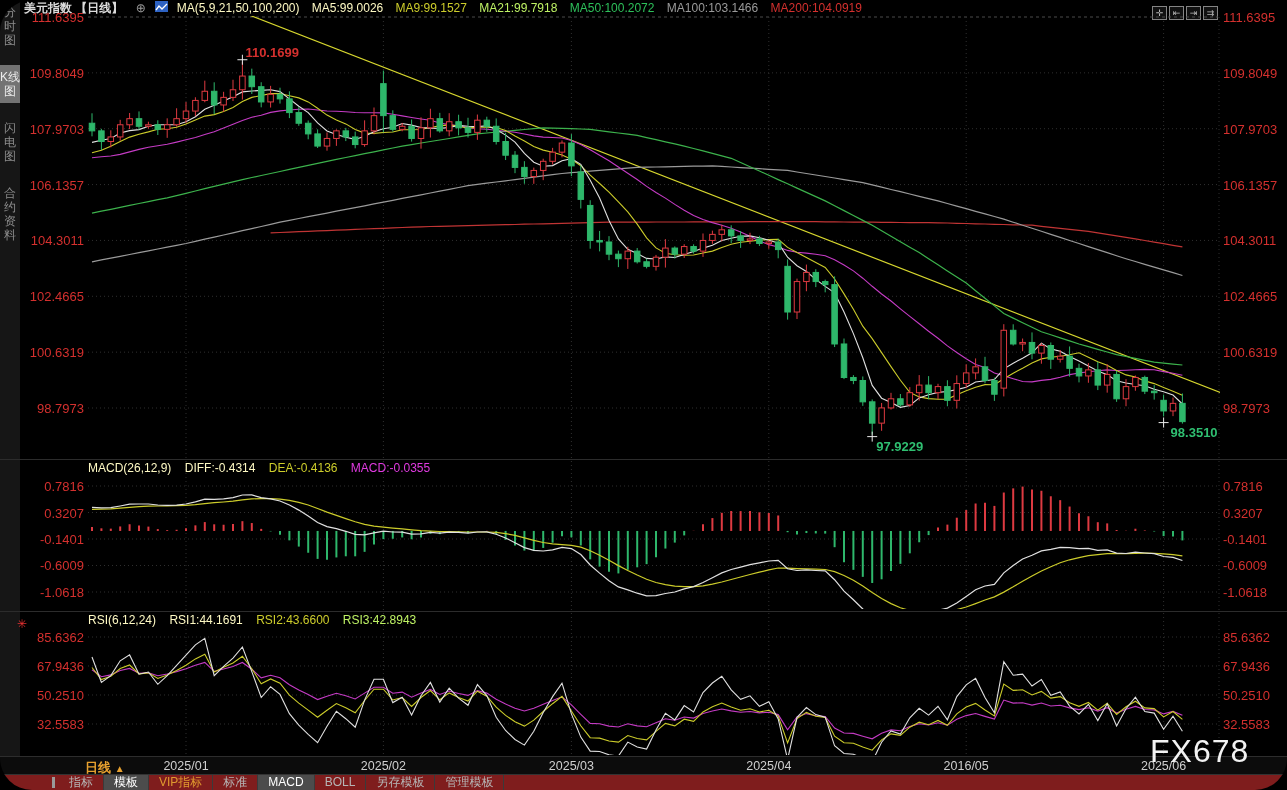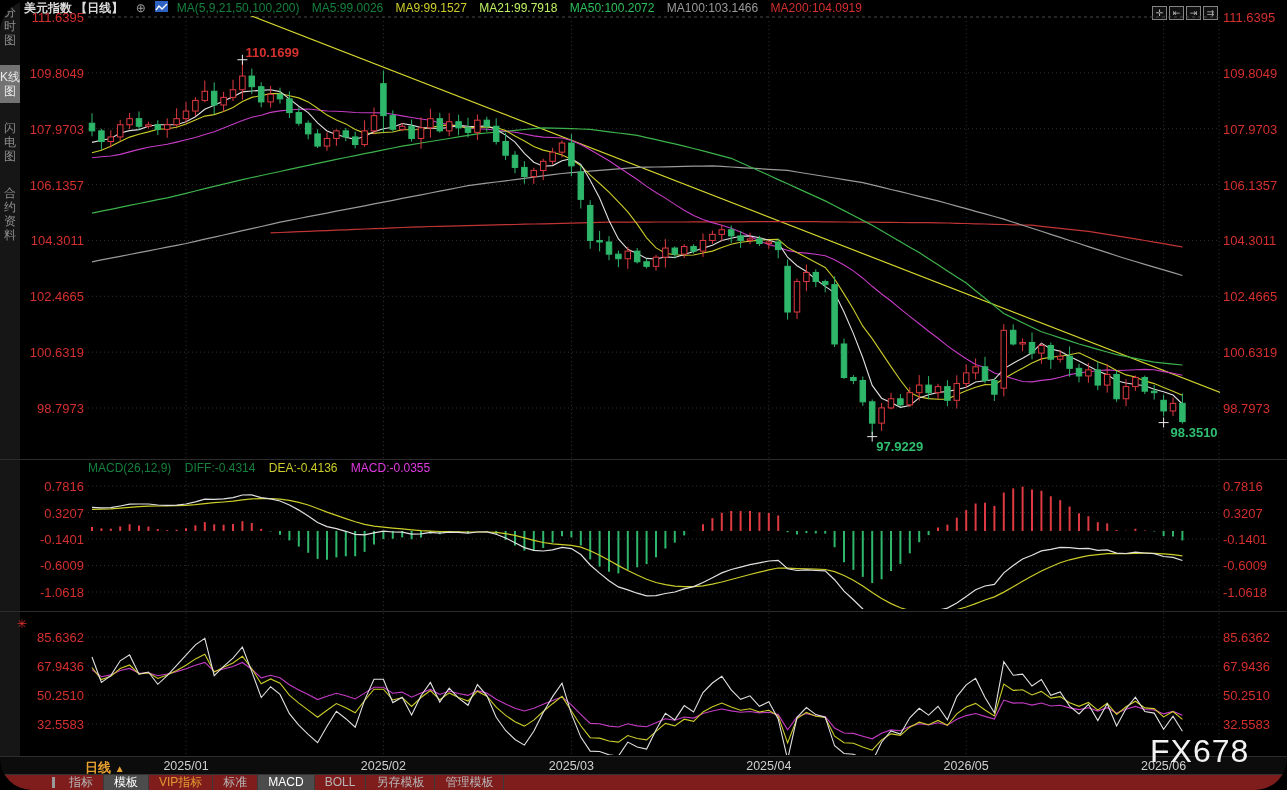--- a/index.html
+++ b/index.html
@@ -6,21 +6,21 @@
   #app{position:relative;width:1287px;height:790px;background:#000;overflow:hidden;
        font-family:"Liberation Sans",sans-serif;border-radius:32px;}
   
   #sidebar{position:absolute;left:0;top:0;width:20px;height:756px;background:#161616;border-right:1px solid #000;}
   .side-tab{width:20px;color:#8d8d8d;font-size:12px;line-height:14px;text-align:center;
             padding:5px 0;word-break:break-all;cursor:pointer;margin-bottom:13px;}
   .side-tab.active{background:#737373;color:#ececec;}
   
   #topbar{position:absolute;left:24px;top:0;height:17px;line-height:17px;font-size:12px;white-space:nowrap;color:#dcdcdc;}
   #topbar span{margin-right:9px;}
-  .c-white{color:#15803d}.c-yellow{color:#cdcd2b}.c-purple{color:#bef264}
+  .c-white{color:#fef9c3}.c-yellow{color:#cdcd2b}.c-purple{color:#bef264}
   .c-green{color:#2dc05a}.c-gray{color:#9a9a9a}.c-red{color:#d4302e}
   .t-bold{font-weight:bold}
   #mini-chart-icon{display:inline-block;width:13px;height:11px;background:#2d62c2;vertical-align:-1px;margin-right:4px;}
   
   #top-icons{position:absolute;left:1152px;top:2px;height:13px;}
   .ticon{display:inline-block;width:13px;height:12px;border:1px solid #848484;color:#b5b5b5;
          font-size:9px;line-height:12px;text-align:center;margin-right:2px;cursor:pointer;background:#111;}
   
   .axl{position:absolute;font-size:13px;color:#d4302e;white-space:nowrap;}
   .axl.left{left:22px;width:62px;text-align:right;}
@@ -504,20 +504,26 @@
   <div class="hline" style="top:611px"></div>
 
   <div class="phdr" style="top:461px">
     <span class="c-white">MACD(26,12,9)</span>
     <span class="c-white">DIFF:-0.4314</span>
     <span class="c-yellow">DEA:-0.4136</span>
     <span style="color:#e03ae0">MACD:-0.0355</span>
   </div>
 
   <div id="rsi-gear">✳</div>
+  <div class="phdr" style="top:613px">
+    <span class="c-white">RSI(6,12,24)</span>
+    <span class="c-white">RSI1:44.1691</span>
+    <span class="c-yellow">RSI2:43.6600</span>
+    <span class="c-purple">RSI3:42.8943</span>
+  </div>
 
   <div class="ann c-red t-bold" id="ann-peak" style="left: 245.4px; top: 44.7442px;">110.1699</div>
   <div class="ann" id="ann-trough" style="color: rgb(47, 191, 113); left: 876.2px; top: 438.622px;">97.9229</div>
   <div class="ann" id="ann-last" style="color: rgb(47, 191, 113); left: 1170.6px; top: 424.588px;">98.3510</div>
 
   <div id="labels">
       <span class="axl left" style="top: 10px;">111.6395</span>
       <span class="axl right" style="top: 10px;">111.6395</span>
       <span class="axl left" style="top: 65.8571px;">109.8049</span>
       <span class="axl right" style="top: 65.8571px;">109.8049</span>
@@ -552,21 +558,21 @@
       <span class="axl left" style="top: 717px;">32.5583</span>
       <span class="axl right" style="top: 717px;">32.5583</span>
     </div>
 
   <div id="xaxis">
     <div id="period"><span>日线</span> <span style="font-size:10px">▲</span></div>
   <span class="month" style="left: 186px;">2025/01</span>
       <span class="month" style="left: 383.4px;">2025/02</span>
       <span class="month" style="left: 571.4px;">2025/03</span>
       <span class="month" style="left: 768.8px;">2025/04</span>
-      <span class="month" style="left: 966.2px;">2026/05</span>
+      <span class="month" style="left: 966.2px;">2016/05</span>
       <span class="month" style="left: 1163.6px;">2025/06</span>
     </div>
 
   <div id="watermark">FX678</div>
 
   <div id="toolbar">
     <div class="tb-handle"></div>
   <span class="tb-item">指标</span>
       <span class="tb-item active">模板</span>
       <span class="tb-item vip">VIP指标</span>

